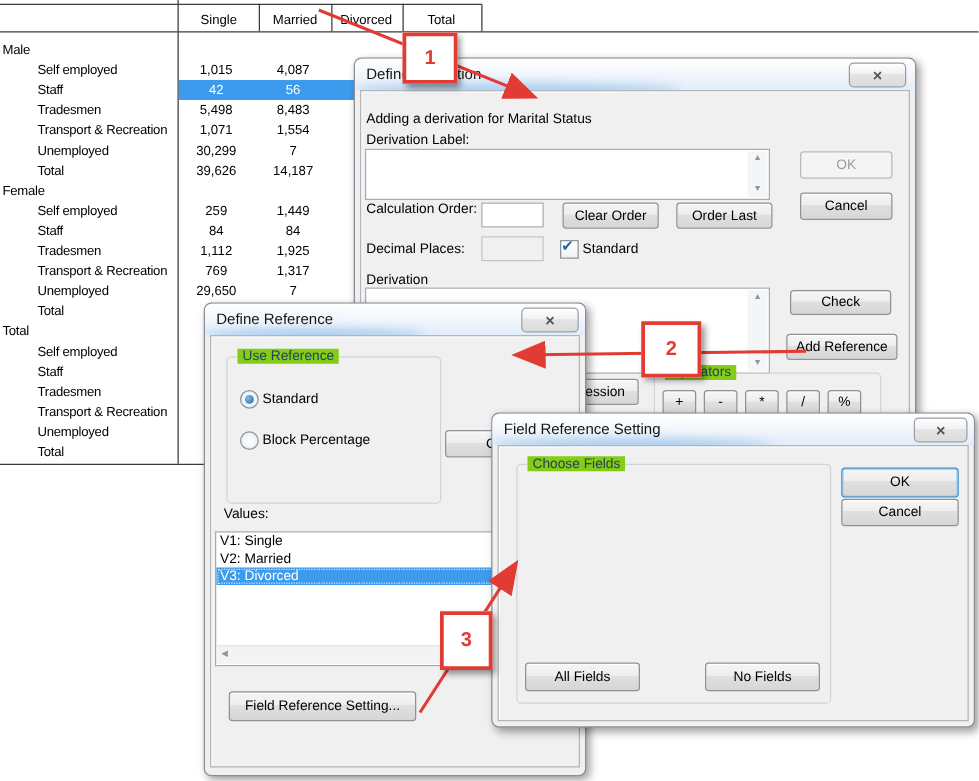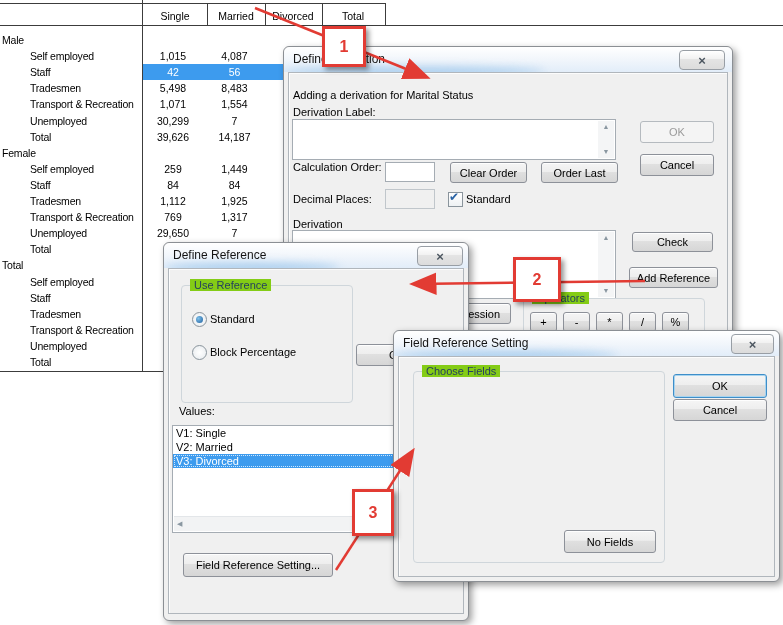--- a/index.html
+++ b/index.html
@@ -320,20 +320,23 @@
     </div>
   <span class="wtitle">Field Reference Setting</span>
   <div class="closebtn" style="left:337px;width:41px">
     <span>×</span>
   </div>
   <div class="panel"></div>
 
   <div class="groupbox" style="left:19px;top:40px;width:250px;height:190px">
     <span class="gb-label">Choose Fields</span>
   </div>
+  <div class="btn" style="left:26px;top:199px;width:90px;height:21px">
+    <span>All Fields</span>
+  </div>
   <div class="btn" style="left:170px;top:199px;width:90px;height:21px">
     <span>No Fields</span>
   </div>
   <div class="btn default" style="left:279px;top:43px;width:92px;height:22px">
     <span>OK</span>
   </div>
   <div class="btn" style="left:279px;top:68px;width:92px;height:20px">
     <span>Cancel</span>
   </div>
 </div>

